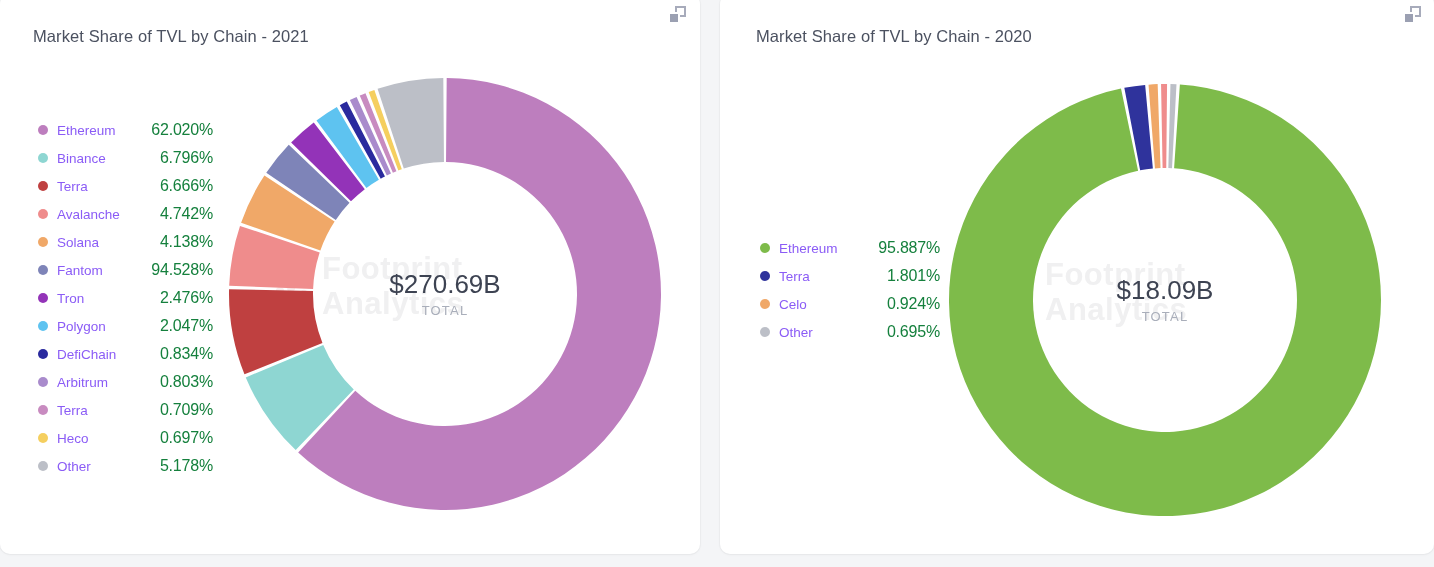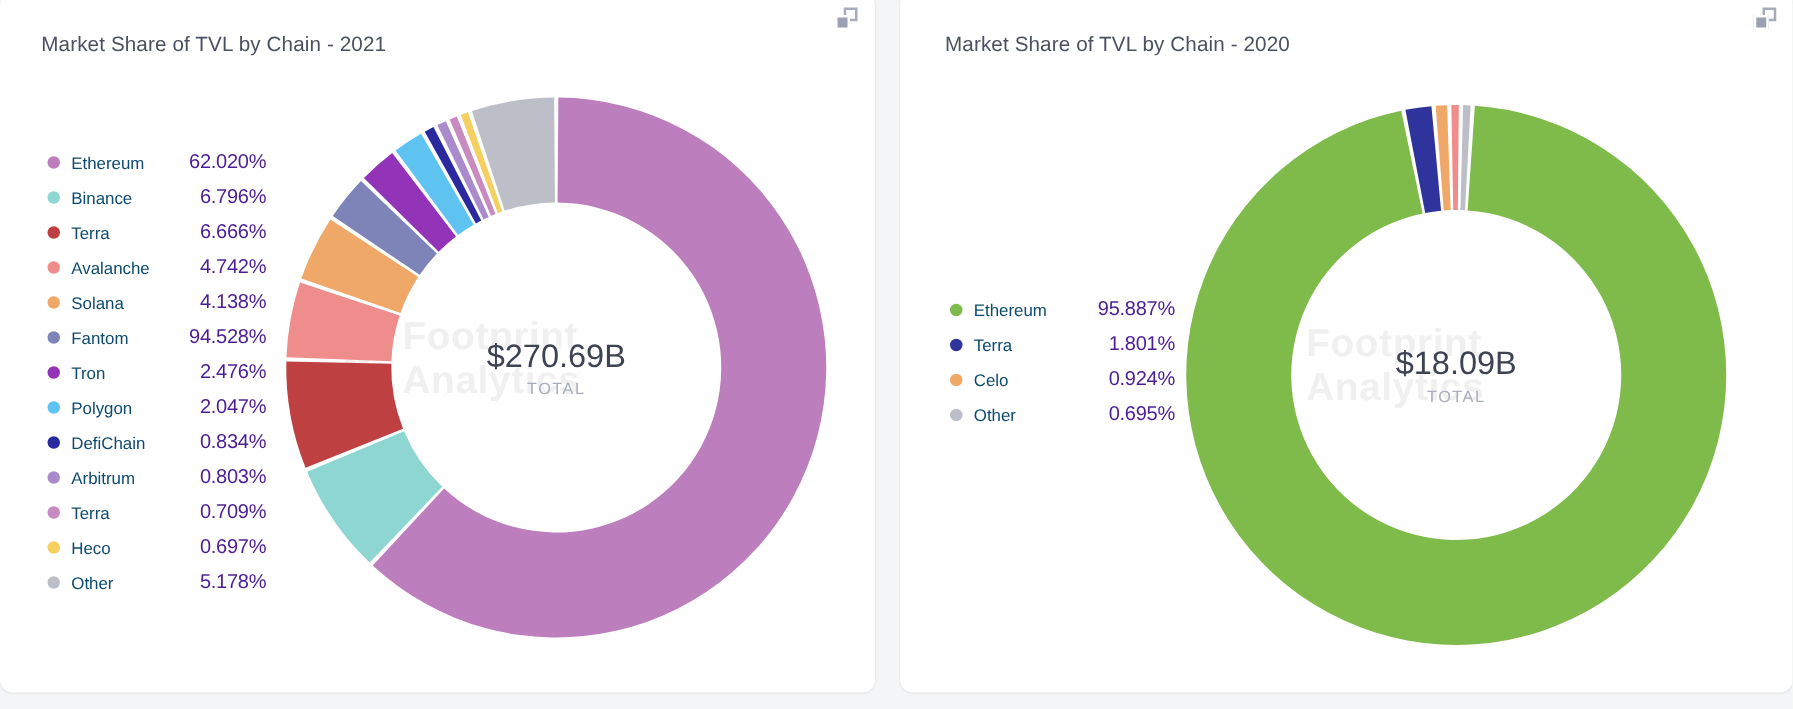--- a/index.html
+++ b/index.html
@@ -103,27 +103,27 @@
   .legend-right .legend-row { height: 28px; }
   .legend-dot {
     width: 10px;
     height: 10px;
     border-radius: 50%;
     flex: none;
     margin-right: 9px;
   }
   .legend-name {
     font-size: 13.5px;
-    color: #0c4a6e;
+    color: #8b5cf6;
     white-space: nowrap;
     flex: 1;
   }
   .legend-val {
     font-size: 16px;
-    color: #4c1d95;
+    color: #15803d;
     text-align: right;
     white-space: nowrap;
     letter-spacing: -0.2px;
   }
   .legend-right .legend-name { font-size: 13.5px; }
   .legend-right .legend-val { font-size: 16px; }
 
   
   .donut-wrap {
     position: absolute;

